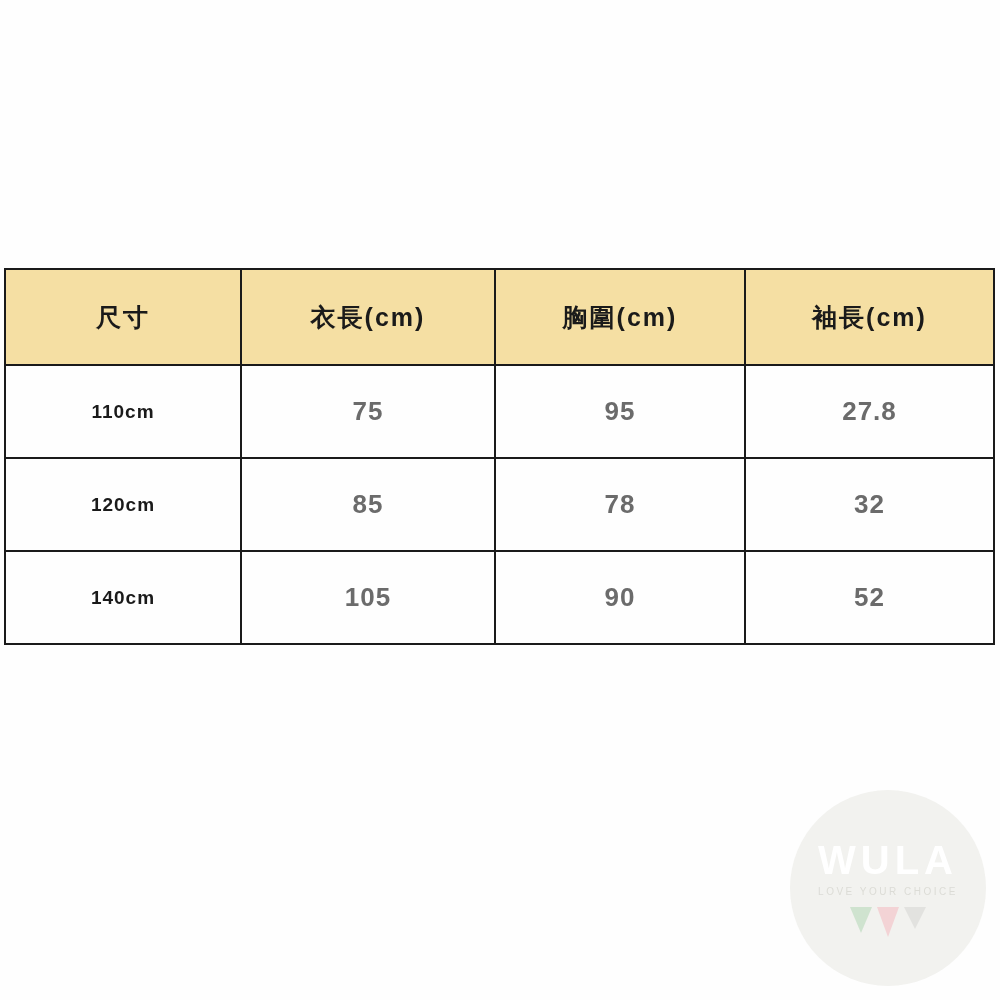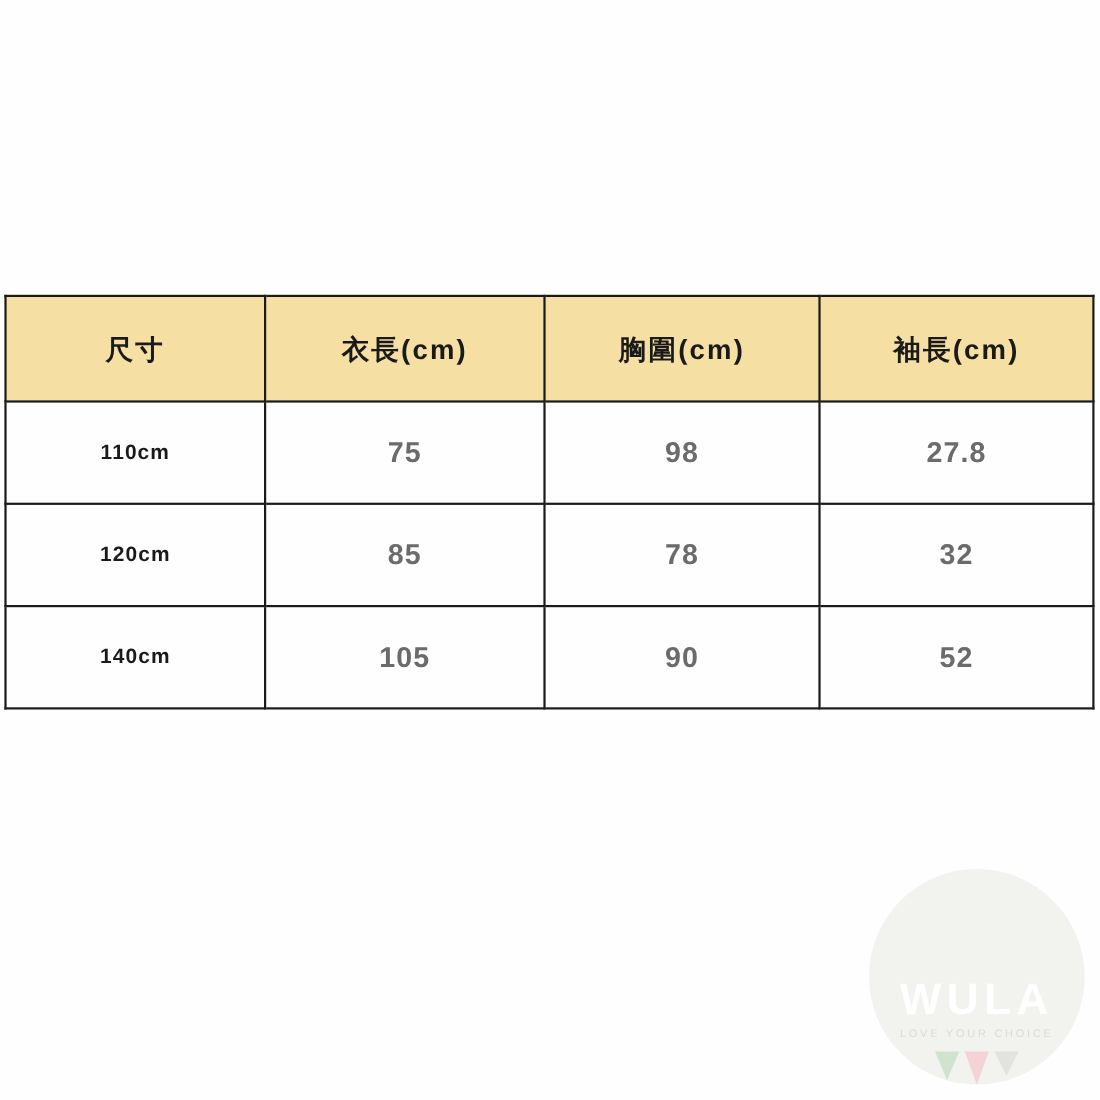--- a/index.html
+++ b/index.html
@@ -78,21 +78,21 @@
     position: absolute;
     left: 790px;
     top: 790px;
     width: 196px;
     height: 196px;
     border-radius: 50%;
     background: #f2f2ef;
     display: flex;
     flex-direction: column;
     align-items: center;
-    justify-content: flex-end;
+    justify-content: center;
   }
   .wm-title {
     font-size: 40px;
     letter-spacing: 5px;
     color: #ffffff;
     font-weight: bold;
     line-height: 1;
     margin-bottom: 6px;
   }
   .wm-sub {
@@ -133,21 +133,21 @@
         <th>尺寸</th>
         <th>衣長(cm)</th>
         <th>胸圍(cm)</th>
         <th>袖長(cm)</th>
       </tr>
     </thead>
     <tbody>
       <tr>
         <td class="label-cell">110cm</td>
         <td class="value-cell">75</td>
-        <td class="value-cell">98</td>
+        <td class="value-cell">95</td>
         <td class="value-cell">27.8</td>
       </tr>
       <tr>
         <td class="label-cell">120cm</td>
         <td class="value-cell">85</td>
         <td class="value-cell">78</td>
         <td class="value-cell">32</td>
       </tr>
       <tr>
         <td class="label-cell">140cm</td>

